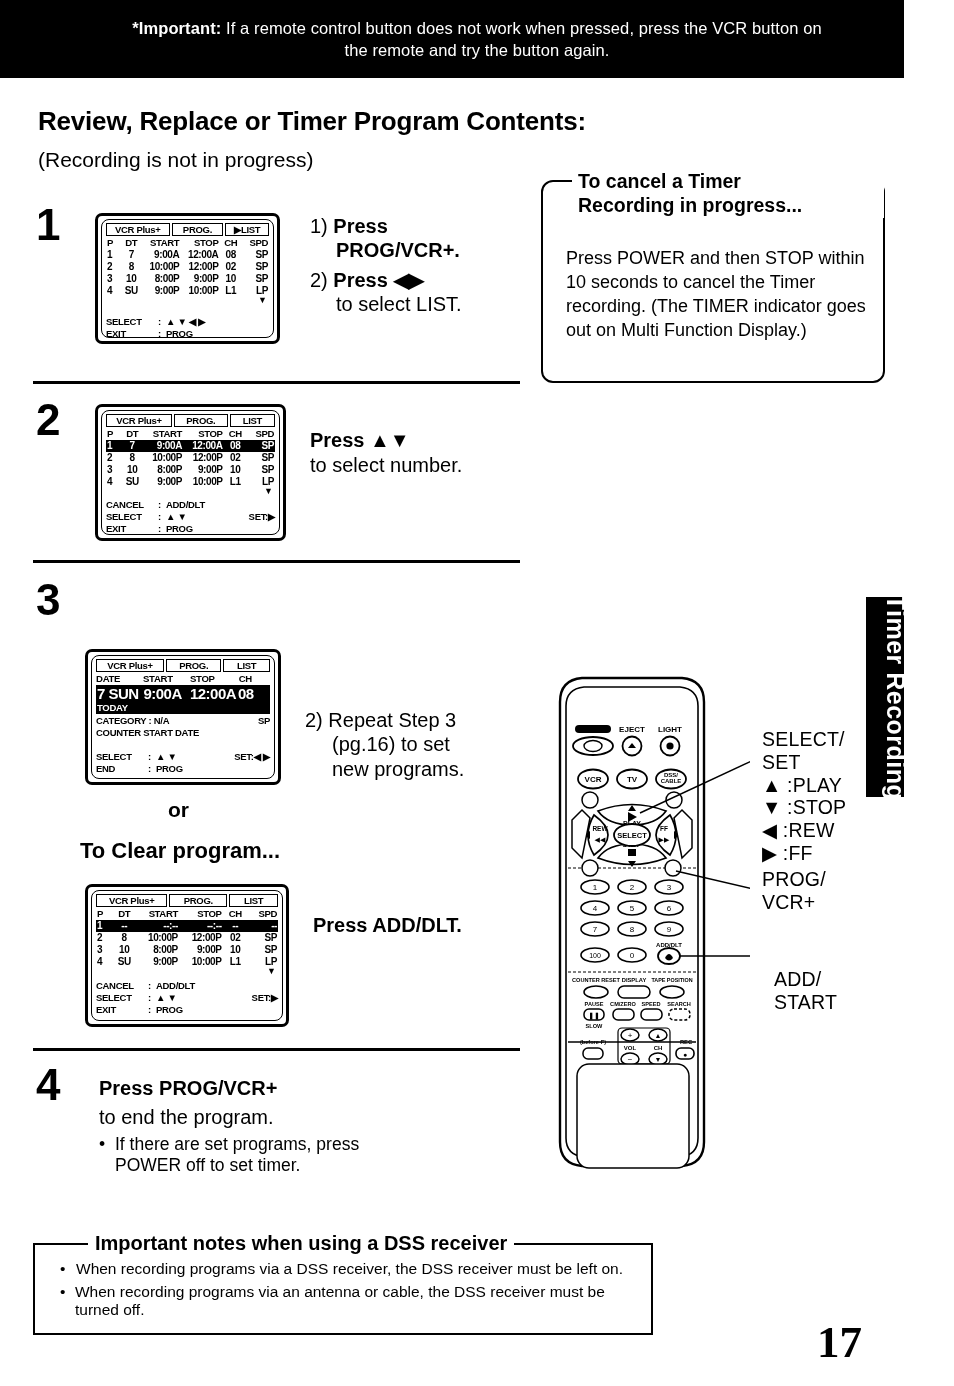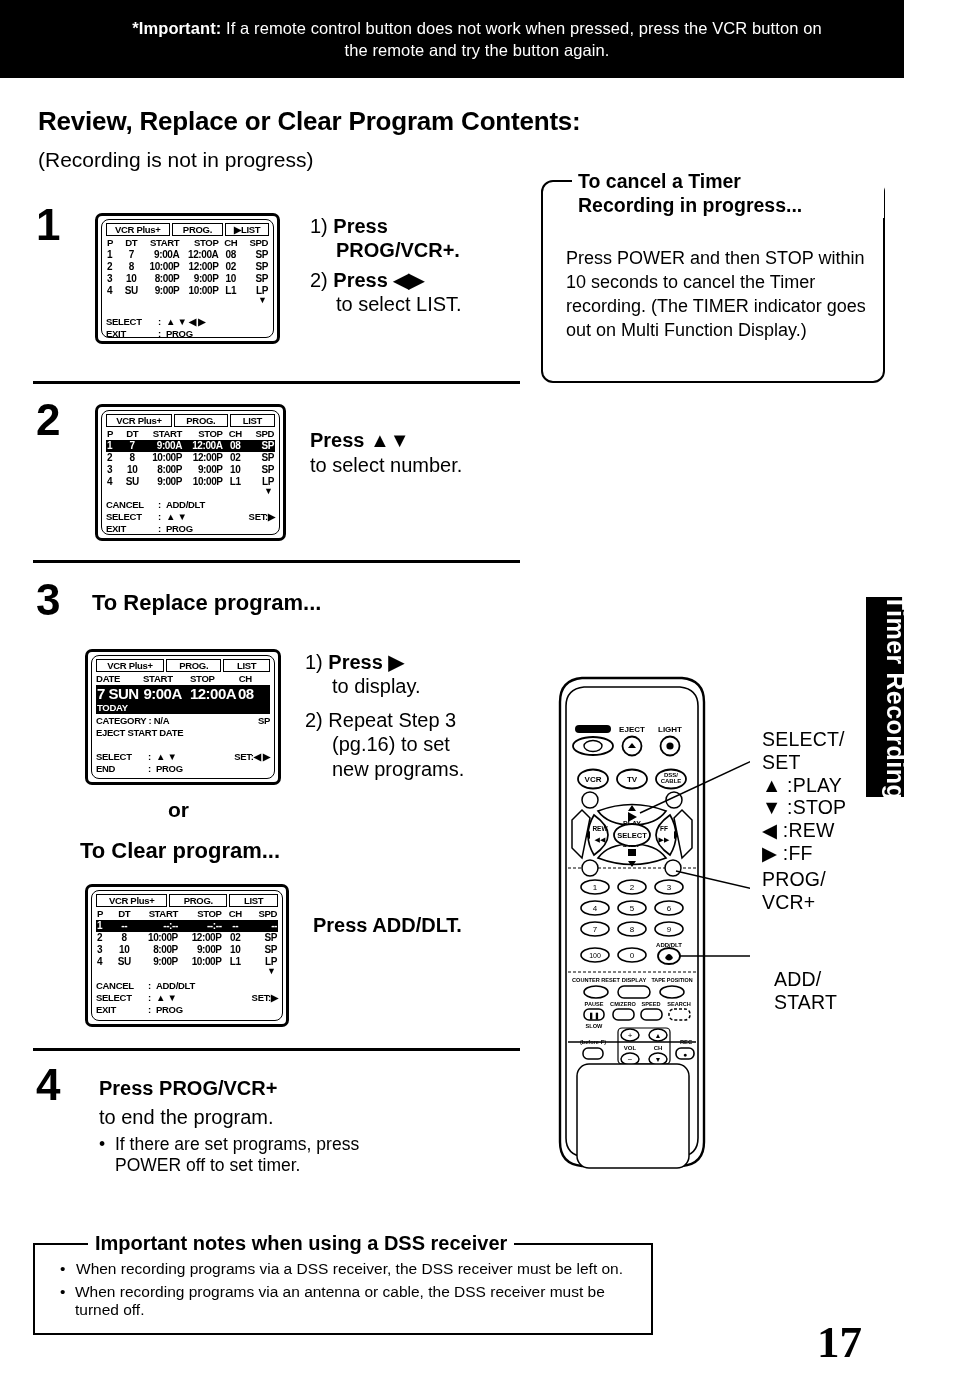--- a/index.html
+++ b/index.html
@@ -289,21 +289,21 @@
 
 <div id="page">
 
   <div class="topbar">
     <div class="topbar-inner">
       <b>*Important:</b>
       <span>If a remote control button does not work when pressed, press the VCR button on the remote and try the button again.</span>
     </div>
   </div>
 
-  <div class="page-title">Review, Replace or Clear Program Contents:</div>
+  <div class="page-title">Review, Replace or Timer Program Contents:</div>
   <div class="page-subtitle">(Recording is not in progress)</div>
 
   <div class="stepnum" style="left:36px; top:203px;">1</div>
 
   <div class="osd" id="osd1" style="left:95px; top:213px; width:185px; height:131px;">
     <div class="osd-inner">
       <div class="osd-tabs">
         <div class="osd-tab t1">VCR Plus+</div>
         <div class="osd-tab t2">PROG.</div>
         <div class="osd-tab t3">▶LIST</div>
@@ -462,21 +462,20 @@
       </div>
     </div>
   </div>
 
   <div class="txt instr b" style="left:310px; top:428px;">Press ▲▼</div>
   <div class="txt instr" style="left:310px; top:453px;">to select number.</div>
 
   <div class="hr" style="left:33px; top:560px; width:487px;"></div>
 
   <div class="stepnum" style="left:36px; top:578px;">3</div>
-  <div class="txt b" style="left:92px; top:590px; font-size:22px;">To Replace program...</div>
 
   <div class="osd" id="osd3" style="left:85px; top:649px; width:196px; height:136px;">
     <div class="osd-inner">
       <div class="osd-tabs">
         <div class="osd-tab t1">VCR Plus+</div>
         <div class="osd-tab t2">PROG.</div>
         <div class="osd-tab t3">LIST</div>
       </div>
       <div class="osd-prog-head">
         <span>DATE</span>
@@ -492,44 +491,39 @@
           <span>08</span>
         </div>
         <div class="today">TODAY</div>
       </div>
       <div class="osd-prog-mid">
         <div class="r">
           <span>CATEGORY : N/A</span>
           <span class="right">SP</span>
         </div>
         <div class="r">
-          <span>EJECT START DATE</span>
+          <span>COUNTER START DATE</span>
         </div>
       </div>
       <div class="osd-foot" style="margin-top:12px;">
         <div class="row">
           <span class="k">SELECT</span>
           <span class="sep">:</span>
           <span>▲ ▼</span>
           <span class="right">SET:◀ ▶</span>
         </div>
         <div class="row">
           <span class="k">END</span>
           <span class="sep">:</span>
           <span>PROG</span>
         </div>
       </div>
     </div>
   </div>
 
-  <div class="txt instr" style="left:305px; top:650px;">
-    <span class="instr-num">1)</span>
-    <span class="b">Press ▶</span>
-    <div style="margin-left:27px;">to display.</div>
-  </div>
   <div class="txt instr" style="left:305px; top:708px;">
     <span class="instr-num">2)</span>
     <span>Repeat Step 3</span>
     <div style="margin-left:27px;">(pg.16) to set</div>
     <div style="margin-left:27px;">new programs.</div>
   </div>
 
   <div class="txt b" style="left:168px; top:798px; font-size:21px;">or</div>
   <div class="txt b" style="left:80px; top:838px; font-size:22px;">To Clear program...</div>
 

